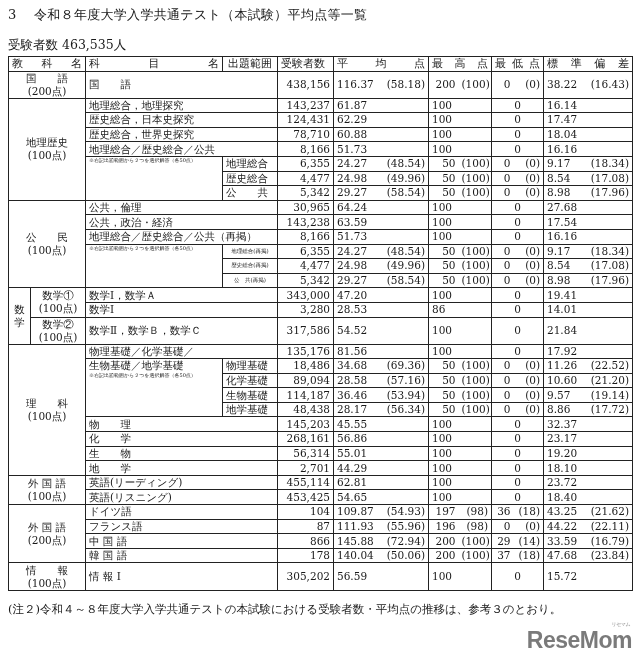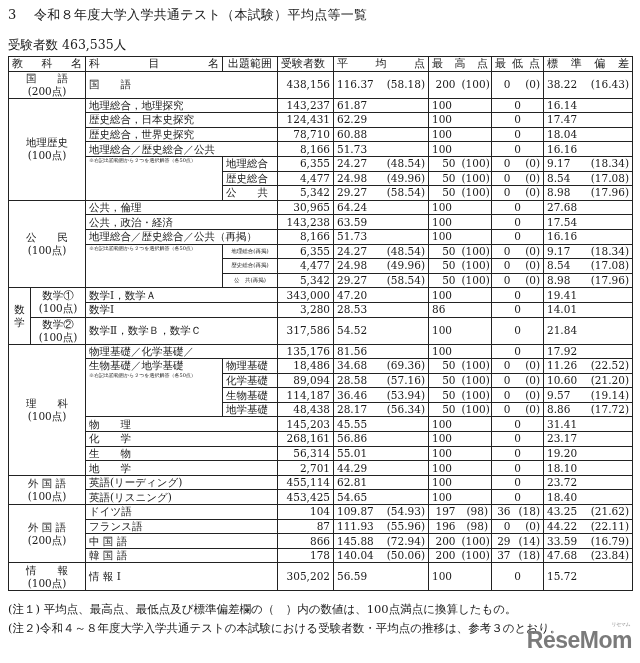--- a/index.html
+++ b/index.html
@@ -360,21 +360,21 @@
         <td style="border-right:none">8.86</td>
         <td class="r" style="border-left:none">(17.72)</td>
       </tr>
       <tr style="">
         <td colspan="2">物　　理</td>
         <td class="r nb-r">145,203</td>
         <td class="nb-r" style="border-right:none">45.55</td>
         <td class="r" style="border-left:none"></td>
         <td colspan="2">100</td>
         <td colspan="2" class="c">0</td>
-        <td style="border-right:none">31.41</td>
+        <td style="border-right:none">32.37</td>
         <td class="r" style="border-left:none"></td>
       </tr>
       <tr style="">
         <td colspan="2">化　　学</td>
         <td class="r nb-r">268,161</td>
         <td class="nb-r" style="border-right:none">56.86</td>
         <td class="r" style="border-left:none"></td>
         <td colspan="2">100</td>
         <td colspan="2" class="c">0</td>
         <td style="border-right:none">23.17</td>
@@ -478,20 +478,19 @@
         <td class="r" style="border-left:none"></td>
         <td colspan="2">100</td>
         <td colspan="2" class="c">0</td>
         <td style="border-right:none">15.72</td>
         <td class="r" style="border-left:none"></td>
       </tr>
     </tbody>
 </table>
 
 <div class="footnotes">
-  <div>(注１) 平均点、最高点、最低点及び標準偏差欄の（　）内の数値は、100点満点に換算したもの。</div>
   <div>(注２)令和４～８年度大学入学共通テストの本試験における受験者数・平均点の推移は、参考３のとおり。</div>
 </div>
 
 <div class="logo">
   <span>ReseMom</span>
   <span class="kana">リセマム</span>
 </div>
 
 </body></html>

